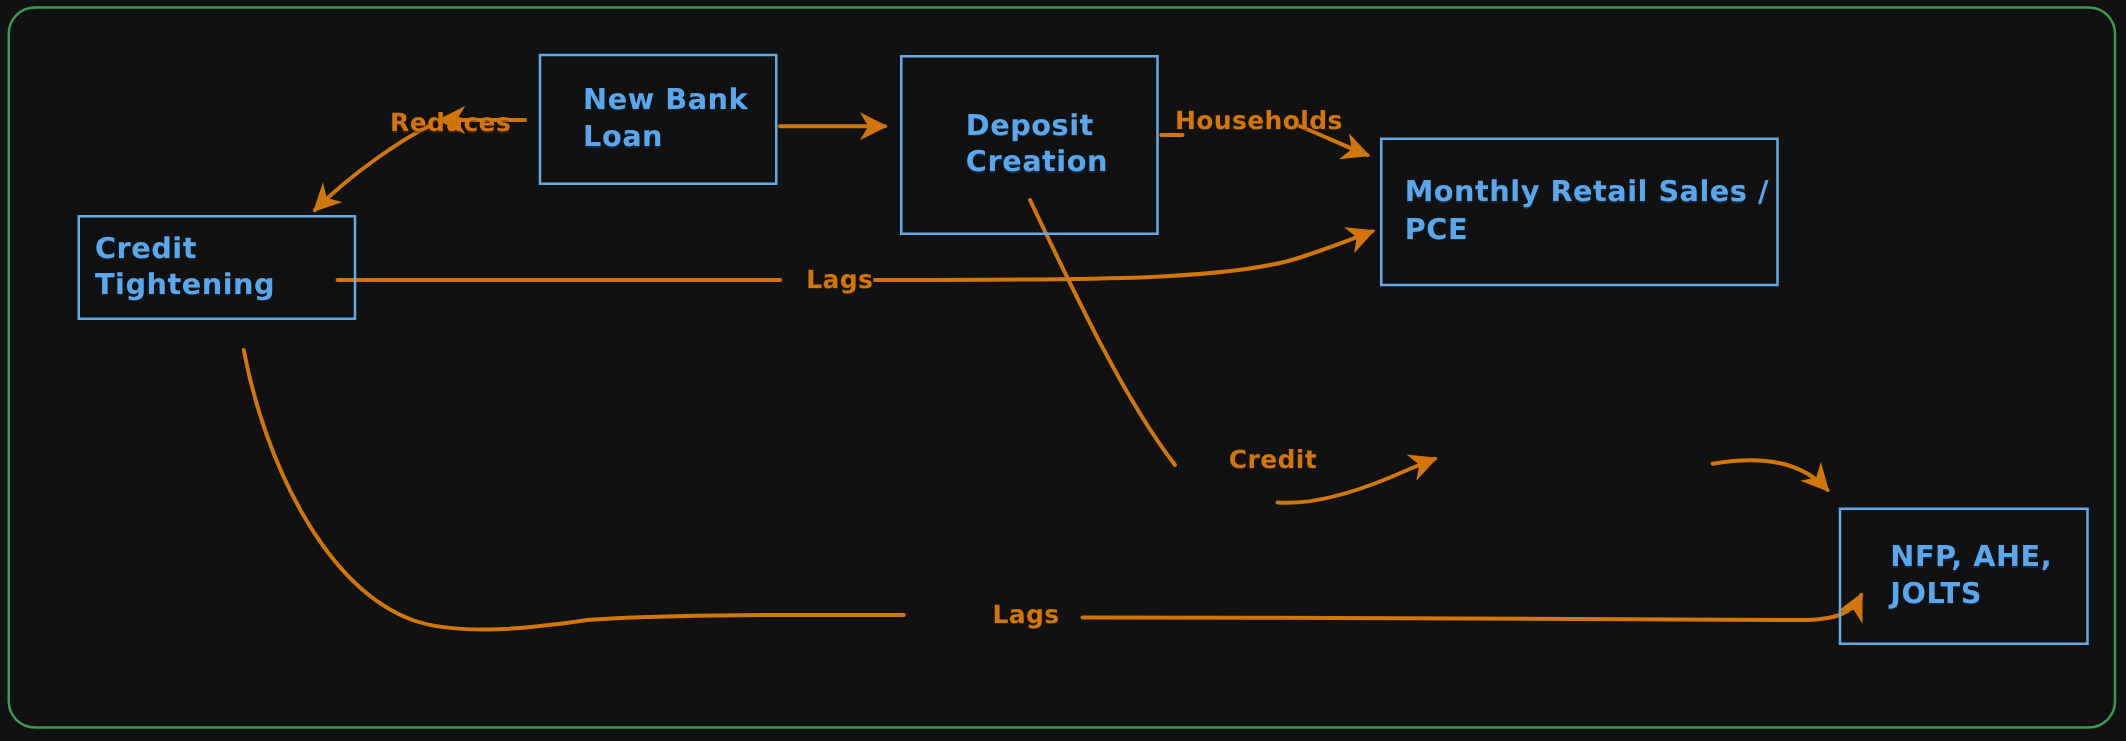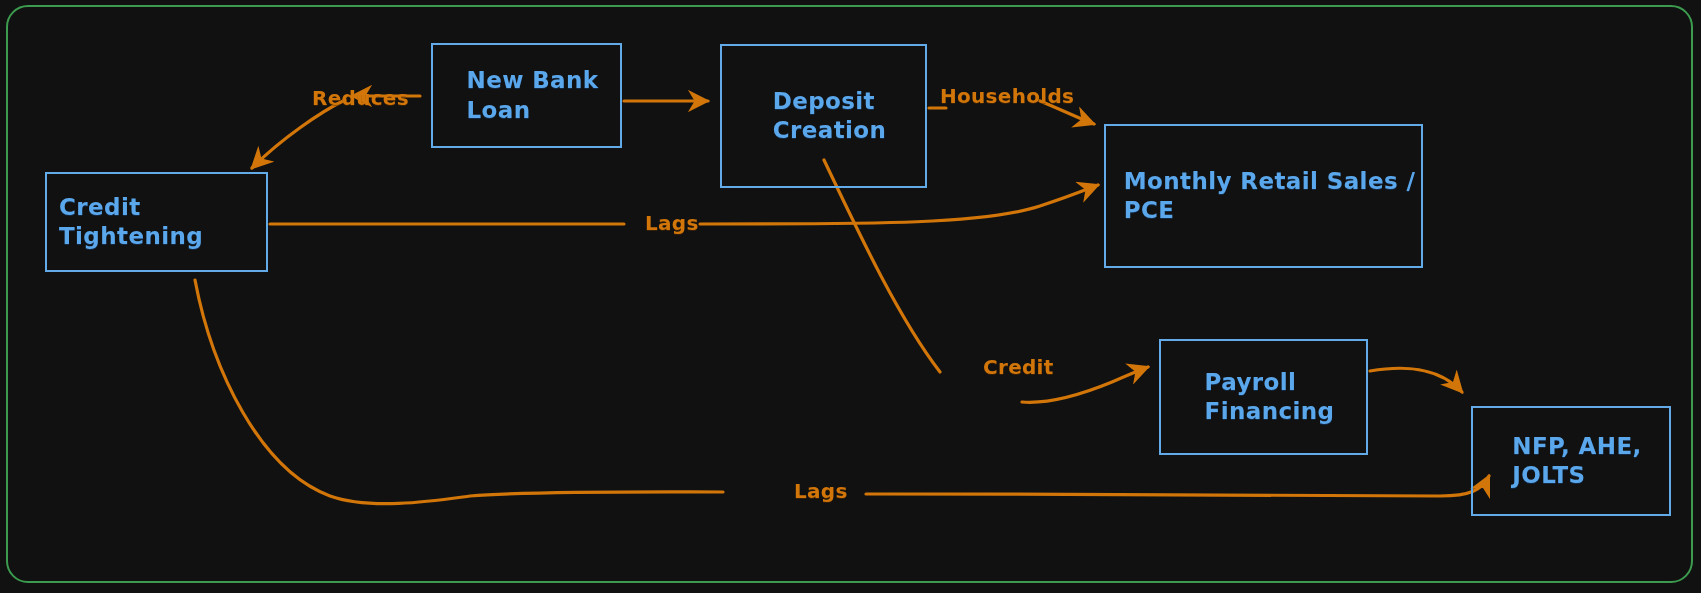--- a/index.html
+++ b/index.html
@@ -97,43 +97,39 @@
       <path d="M 824 160 C 862 240 900 320 940 372"></path>
       <path d="M 1022 402 C 1048 404 1078 396 1112 382 C 1128 375 1140 370 1148 367" marker-end="url(#ah)"></path>
 
       <path d="M 1370 371 C 1412 364 1442 370 1462 392" marker-end="url(#ah)"></path>
 
       <path d="M 195 280 C 212 370 260 470 330 496 C 372 511 440 500 470 496 C 530 491 650 492 723 492"></path>
       <path d="M 866 494 C 1080 494 1330 495 1440 496 C 1470 496 1482 490 1489 476" marker-end="url(#ah)"></path>
     </g>
   </svg>
 
-  <div class="node" style="left:45px; top:172px; width:223px; height:100px;">
+  <div class="node" style="left:62px; top:172px; width:223px; height:84px;">
     <span class="node-label">Credit Tightening</span>
   </div>
 
   <div class="node" style="left:431px; top:43px; width:191px; height:105px;">
     <span class="node-label">New Bank
 Loan</span>
   </div>
 
   <div class="node" style="left:720px; top:44px; width:207px; height:144px;">
     <span class="node-label">Deposit
 Creation</span>
   </div>
 
-  <div class="node" style="left:1104px; top:124px; width:319px; height:144px;">
+  <div class="node" style="left:1104px; top:110px; width:319px; height:119px;">
     <span class="node-label">Monthly Retail Sales /
 PCE</span>
   </div>
 
-  <div class="node" style="left:1159px; top:339px; width:209px; height:116px;">
-    <span class="node-label">Payroll
-Financing</span>
-  </div>
 
   <div class="node" style="left:1471px; top:406px; width:200px; height:110px;">
     <span class="node-label">NFP, AHE,
 JOLTS</span>
   </div>
 
   <div class="edge-label" style="left:312px; top:86px;">Reduces</div>
 
   <div class="edge-label" style="left:940px; top:84px;">Households</div>
 

